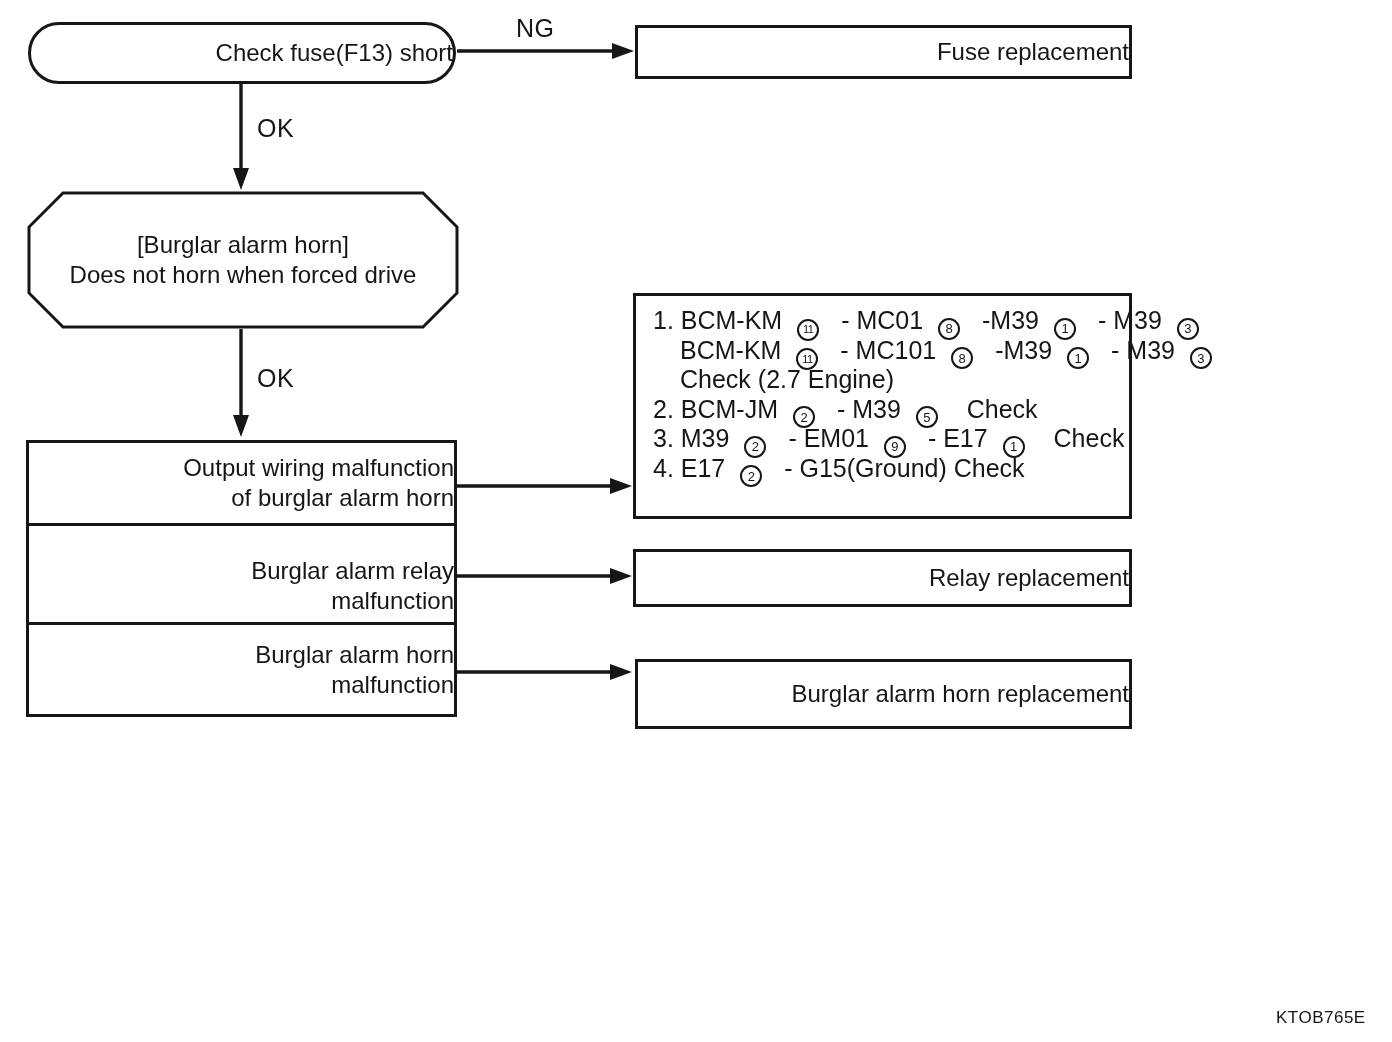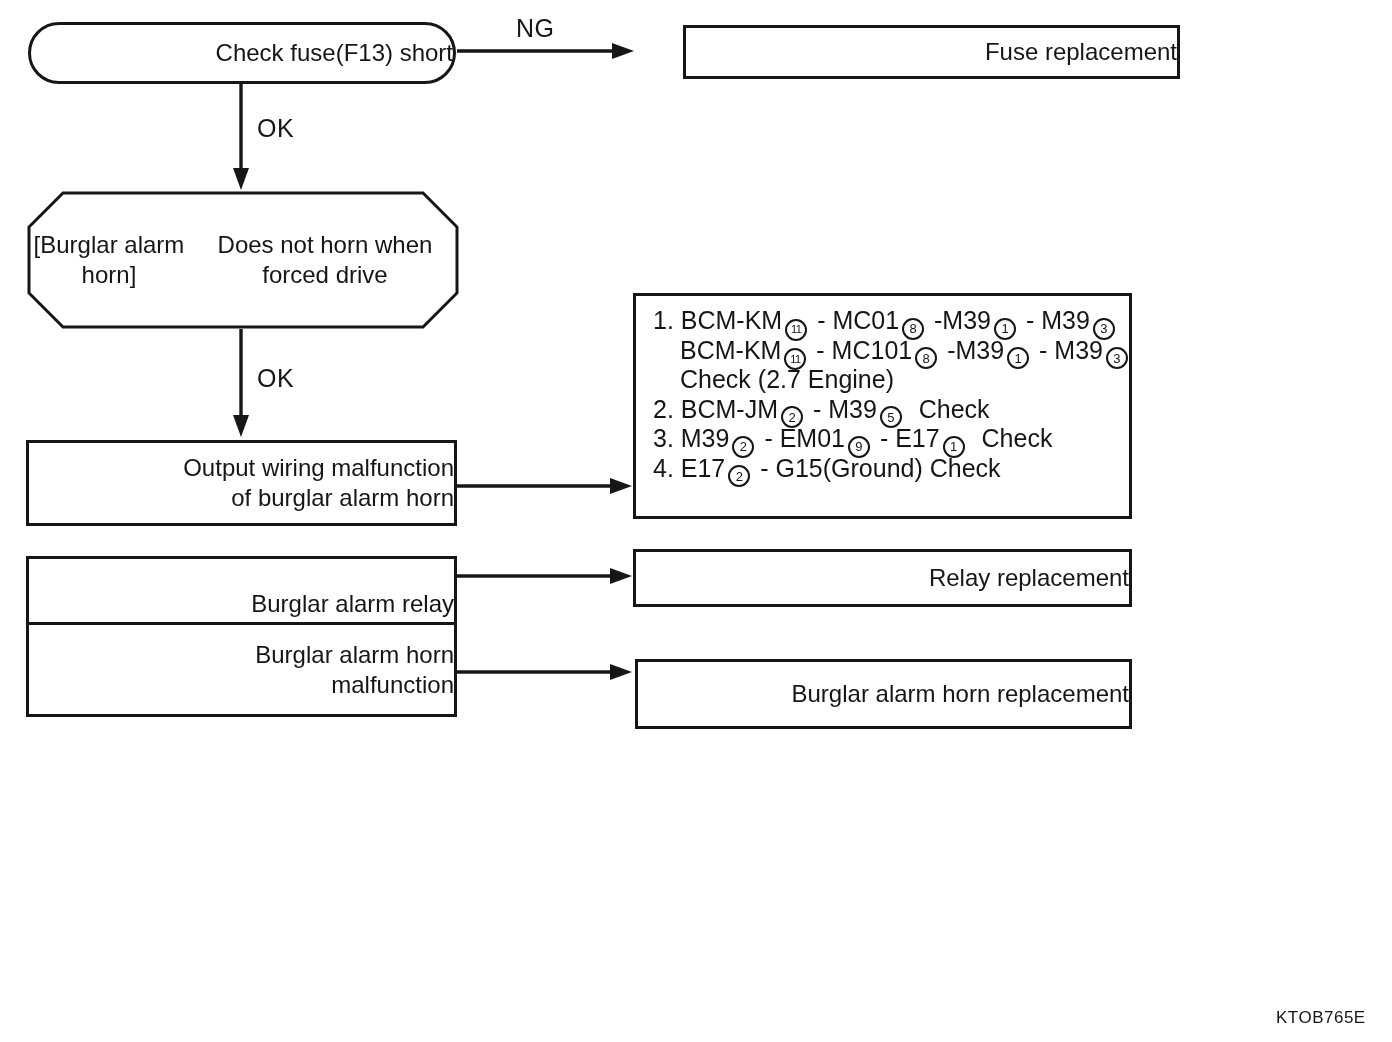--- a/index.html
+++ b/index.html
@@ -20,35 +20,35 @@
     font-size:24px; line-height:30px;
   }
   .stadium{ border-radius:32px; }
 
   .edge-label{ position:absolute; font-size:25px; letter-spacing:0.5px; }
 
   .hexwrap{ position:absolute; left:27px; top:191px; width:432px; height:138px; }
   .hexwrap svg{ position:absolute; left:0; top:0; }
   .hexwrap .hextext{
     position:absolute; left:0; top:0; width:432px; height:138px;
-    display:flex; flex-direction:row; align-items:center; justify-content:center;
+    display:flex; flex-direction:column; align-items:center; justify-content:center;
     text-align:center; font-size:24px; line-height:30px;
   }
 
   #detail-box{
     position:absolute; left:633px; top:293px; width:499px; height:226px;
     box-sizing:border-box; border:3px solid var(--ink); background:#fff;
     padding:10px 4px 0 17px; font-size:25px;
   }
   .wline{ white-space:pre; line-height:29.5px; height:29.5px; }
   .wline.indent{ padding-left:27px; }
   .circ{
     display:inline-flex; align-items:center; justify-content:center;
     box-sizing:border-box; width:22px; height:22px; border:2px solid var(--ink);
-    border-radius:50%; font-size:13px; line-height:1; margin:0 3px;
+    border-radius:50%; font-size:13px; line-height:1; margin:0 15px;
     vertical-align:-4px; letter-spacing:0;
   }
   .circ.two{ font-size:11px; letter-spacing:-0.5px; }
 
   #figure-code{ position:absolute; left:1276px; top:1008px; font-size:17px; letter-spacing:0.5px;text-align:right; }
 </style>
 </head>
 <body>
 
 <div id="page">
@@ -72,21 +72,21 @@
     <line x1="457" y1="672" x2="612" y2="672"></line>
     <polygon points="610,664 632,672 610,680"></polygon>
   </svg>
 
   <div class="box stadium" style="left:28px; top:22px; width:428px; height:62px;">
     <span>Check fuse(F13) short</span>
   </div>
 
   <span class="edge-label" style="left:516px; top:14px;">NG</span>
 
-  <div class="box" style="left:635px; top:25px; width:497px; height:54px;margin-left:48px;">
+  <div class="box" style="left:635px; top:25px; width:497px; height:54px;">
     <span>Fuse replacement</span>
   </div>
 
   <span class="edge-label" style="left:257px; top:114px;">OK</span>
 
   <div class="hexwrap">
     <svg width="432" height="138" viewBox="0 0 432 138">
       <polygon points="36,2 396,2 430,36 430,102 396,136 36,136 2,102 2,36" fill="#ffffff" stroke="#161616" stroke-width="3"></polygon>
     </svg>
     <div class="hextext">
@@ -95,21 +95,21 @@
     </div>
   </div>
 
   <span class="edge-label" style="left:257px; top:364px;">OK</span>
 
   <div class="box" style="left:26px; top:440px; width:431px; height:86px;">
     <span>Output wiring malfunction</span>
     <span>of burglar alarm horn</span>
   </div>
 
-  <div class="box" style="left:26px; top:523px; width:431px; height:126px;margin-top:33px;">
+  <div class="box" style="left:26px; top:523px; width:431px; height:126px;">
     <span>Burglar alarm relay</span>
     <span>malfunction</span>
   </div>
 
   <div class="box" style="left:26px; top:622px; width:431px; height:95px;padding-left:40px;">
     <span>Burglar alarm horn</span>
     <span>malfunction</span>
   </div>
 
   <div id="detail-box">

